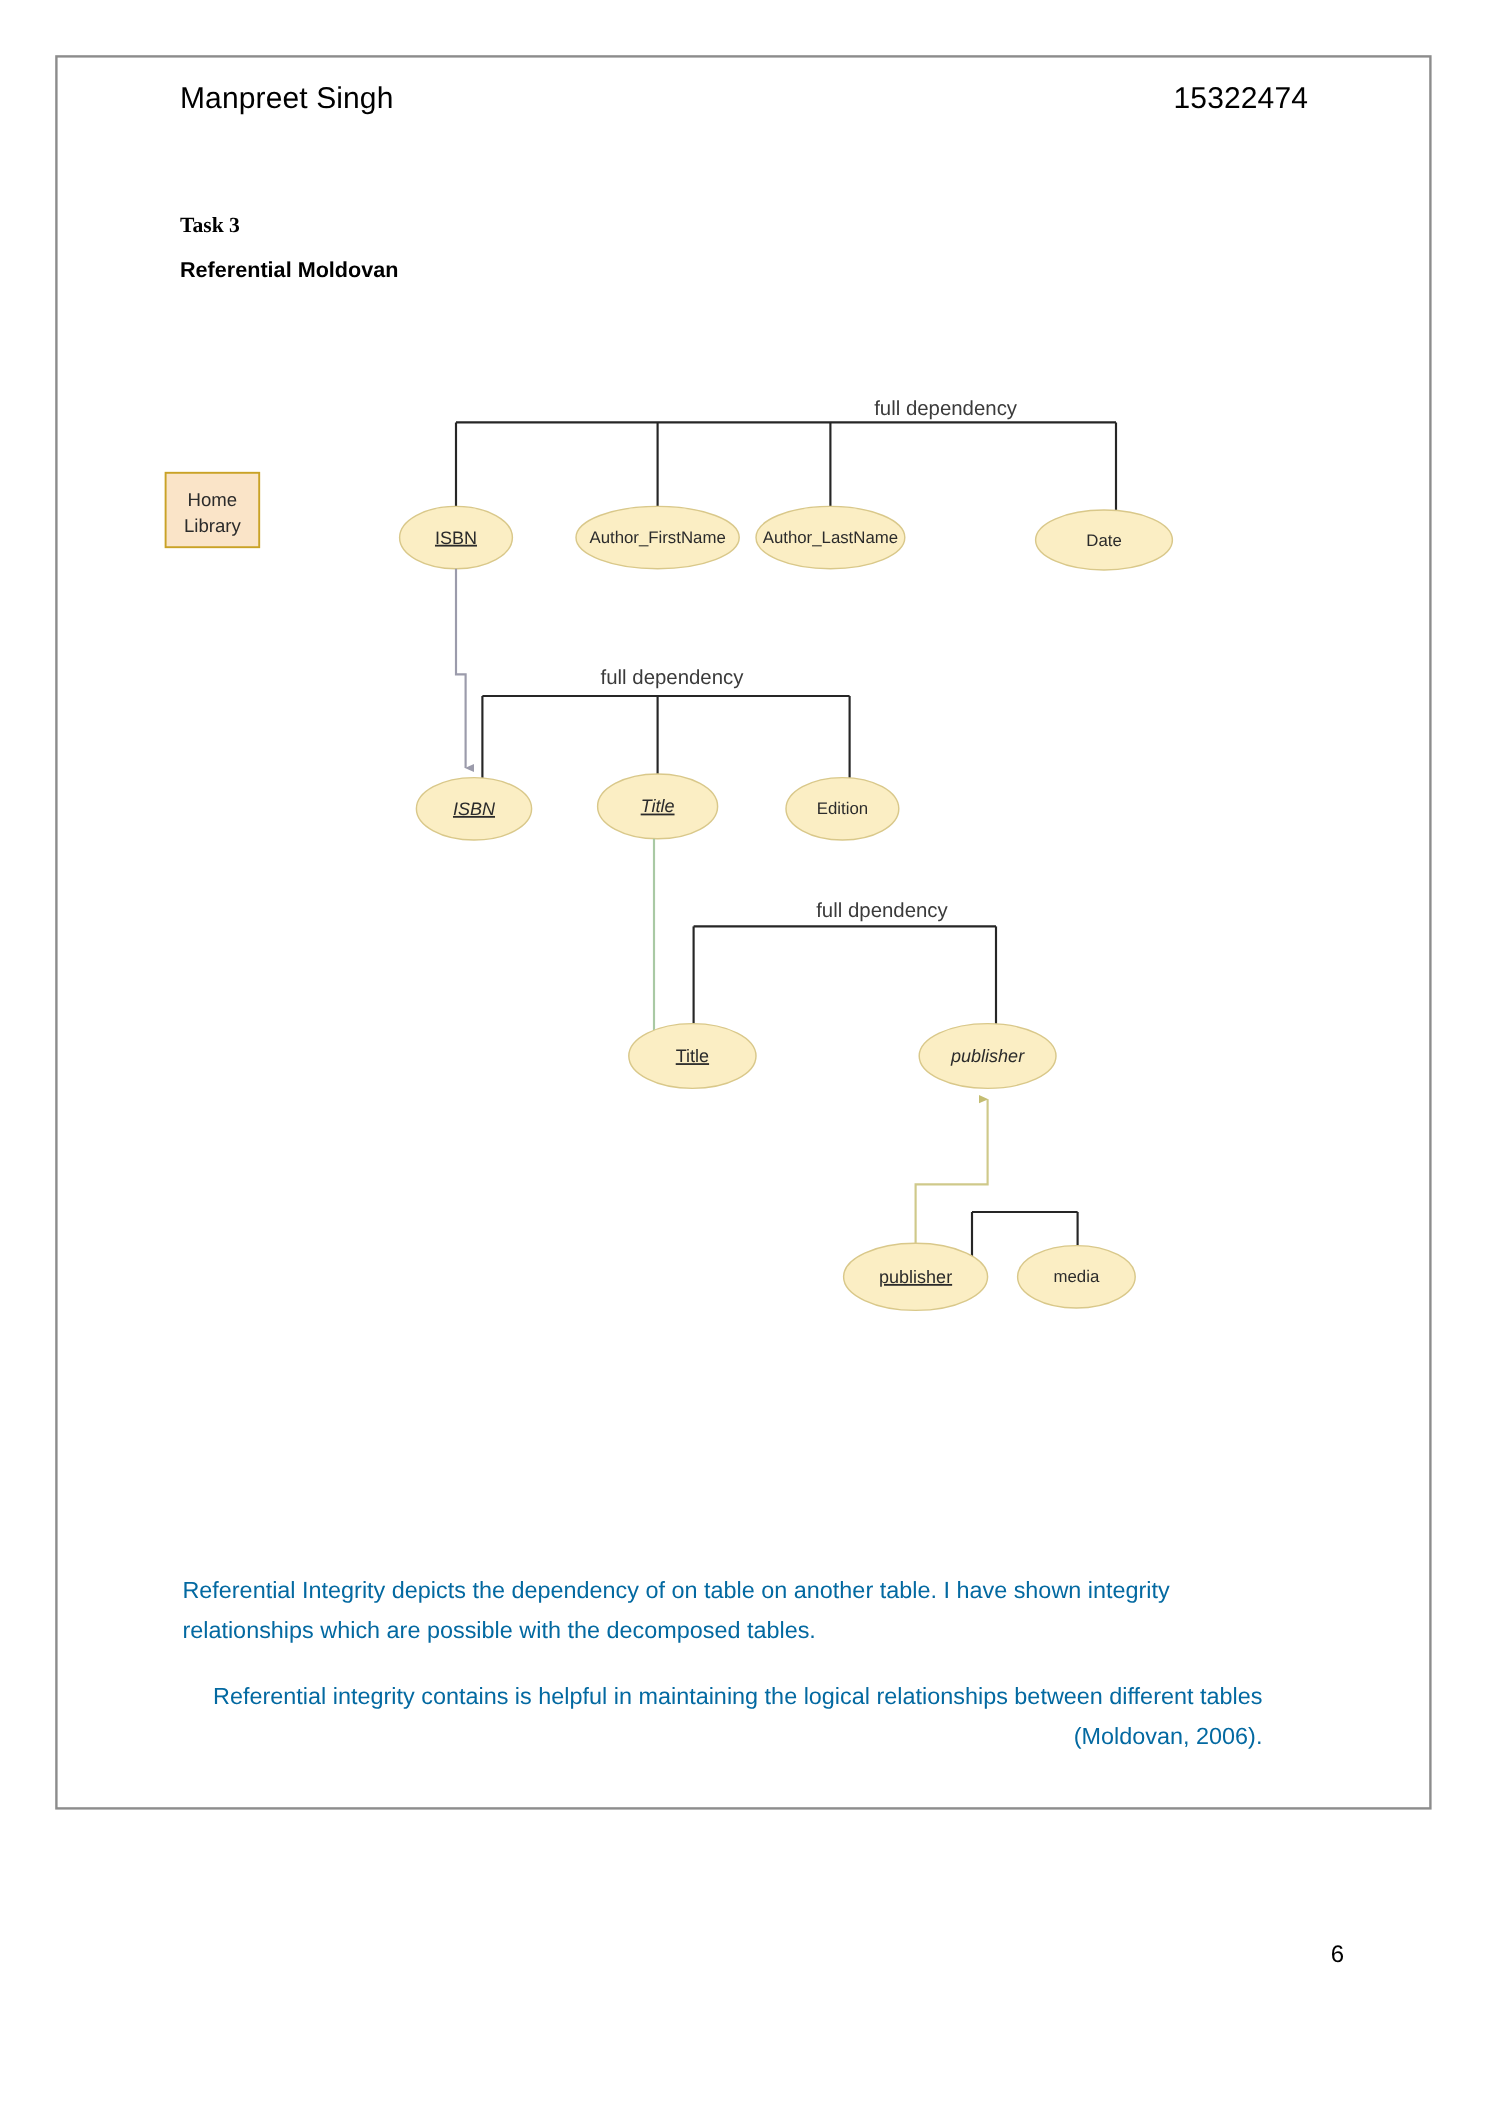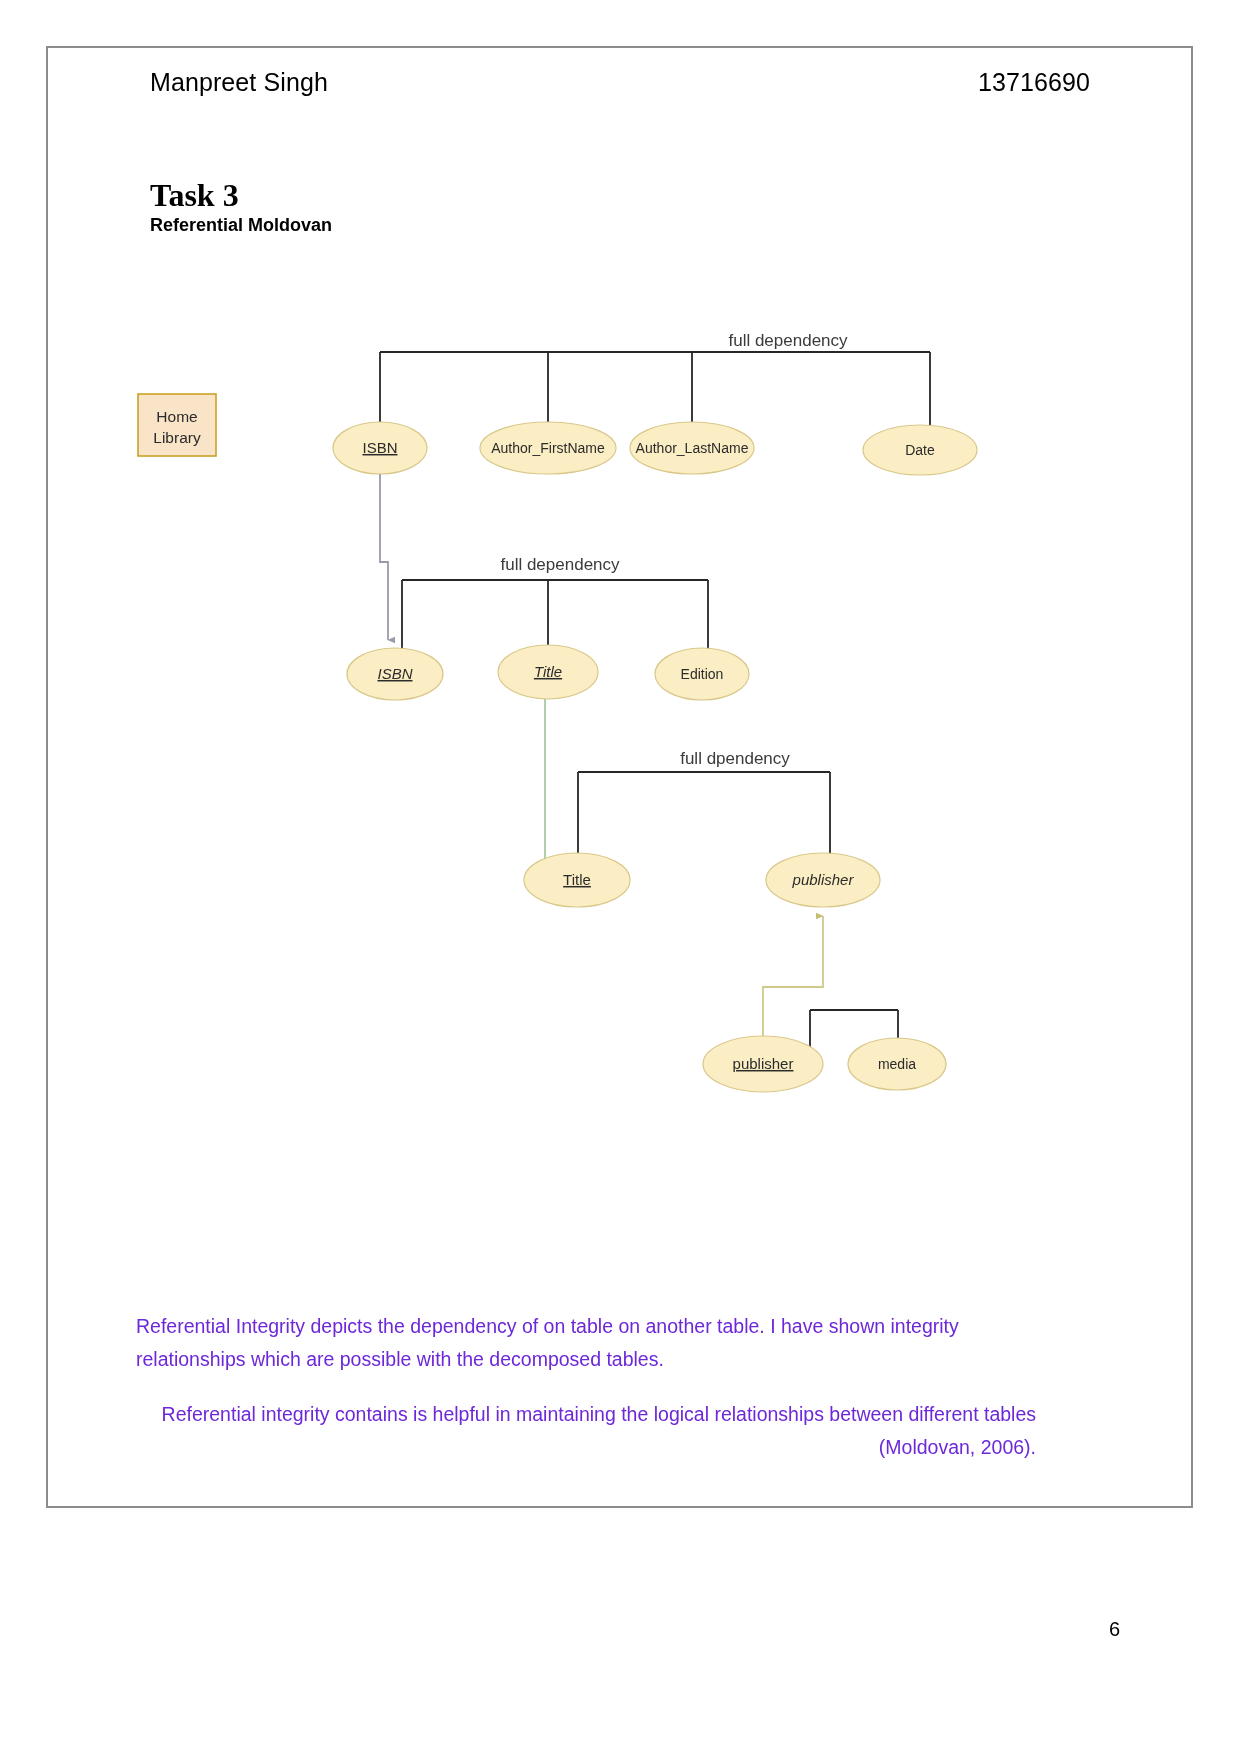--- a/index.html
+++ b/index.html
@@ -41,21 +41,21 @@
     font-family: "Liberation Sans", sans-serif;
     font-size: 25px;
     color: #000000;
     letter-spacing: 0.1px;
   }
   .task-title {
     position: absolute;
     left: 150px;
     top: 177px;
     font-family: "Liberation Serif", serif;
-    font-size: 32px;
+    font-size: 18px;
     font-weight: bold;
     color: #000000;
   }
   .task-subtitle {
     position: absolute;
     left: 150px;
     top: 215px;
     font-family: "Liberation Sans", sans-serif;
     font-size: 18px;
     font-weight: bold;
@@ -64,26 +64,26 @@
   .diagram-wrap {
     position: absolute;
     left: 130px;
     top: 312px;
     width: 980px;
     height: 820px;
   }
   .diagram-wrap svg { display: block; }
   .body-para {
     position: absolute;
-    left: 136px;
+    left: 152px;
     width: 900px;
     font-family: "Liberation Sans", sans-serif;
     font-size: 19.5px;
     line-height: 33px;
-    color: #6d28d9;
+    color: #0369a1;
   }
   .para-1 { top: 1290px; }
   .para-2 { top: 1378px; text-align: right; }
   .page-number {
     position: absolute;
     left: 1060px;
     top: 1618px;
     width: 60px;
     text-align: right;
     font-family: "Liberation Sans", sans-serif;
@@ -127,21 +127,21 @@
 </style>
 </head>
 <body>
 
 <div class="page">
 
   <div class="page-border"></div>
 
   <div class="header-row">
     <span class="header-name">Manpreet Singh</span>
-    <span class="header-id">13716690</span>
+    <span class="header-id">15322474</span>
   </div>
 
   <div class="task-title">Task 3</div>
   <div class="task-subtitle">Referential Moldovan</div>
 
   <div class="diagram-wrap">
     <svg width="980" height="820" viewBox="0 0 980 820" xmlns="http://www.w3.org/2000/svg">
       <defs>
         <marker id="arrowBlack" markerWidth="9" markerHeight="9" refX="4.5" refY="7.4" orient="auto" markerUnits="userSpaceOnUse">
           <path d="M1,0 L8,0 L4.5,8 Z" fill="#262626"></path>

